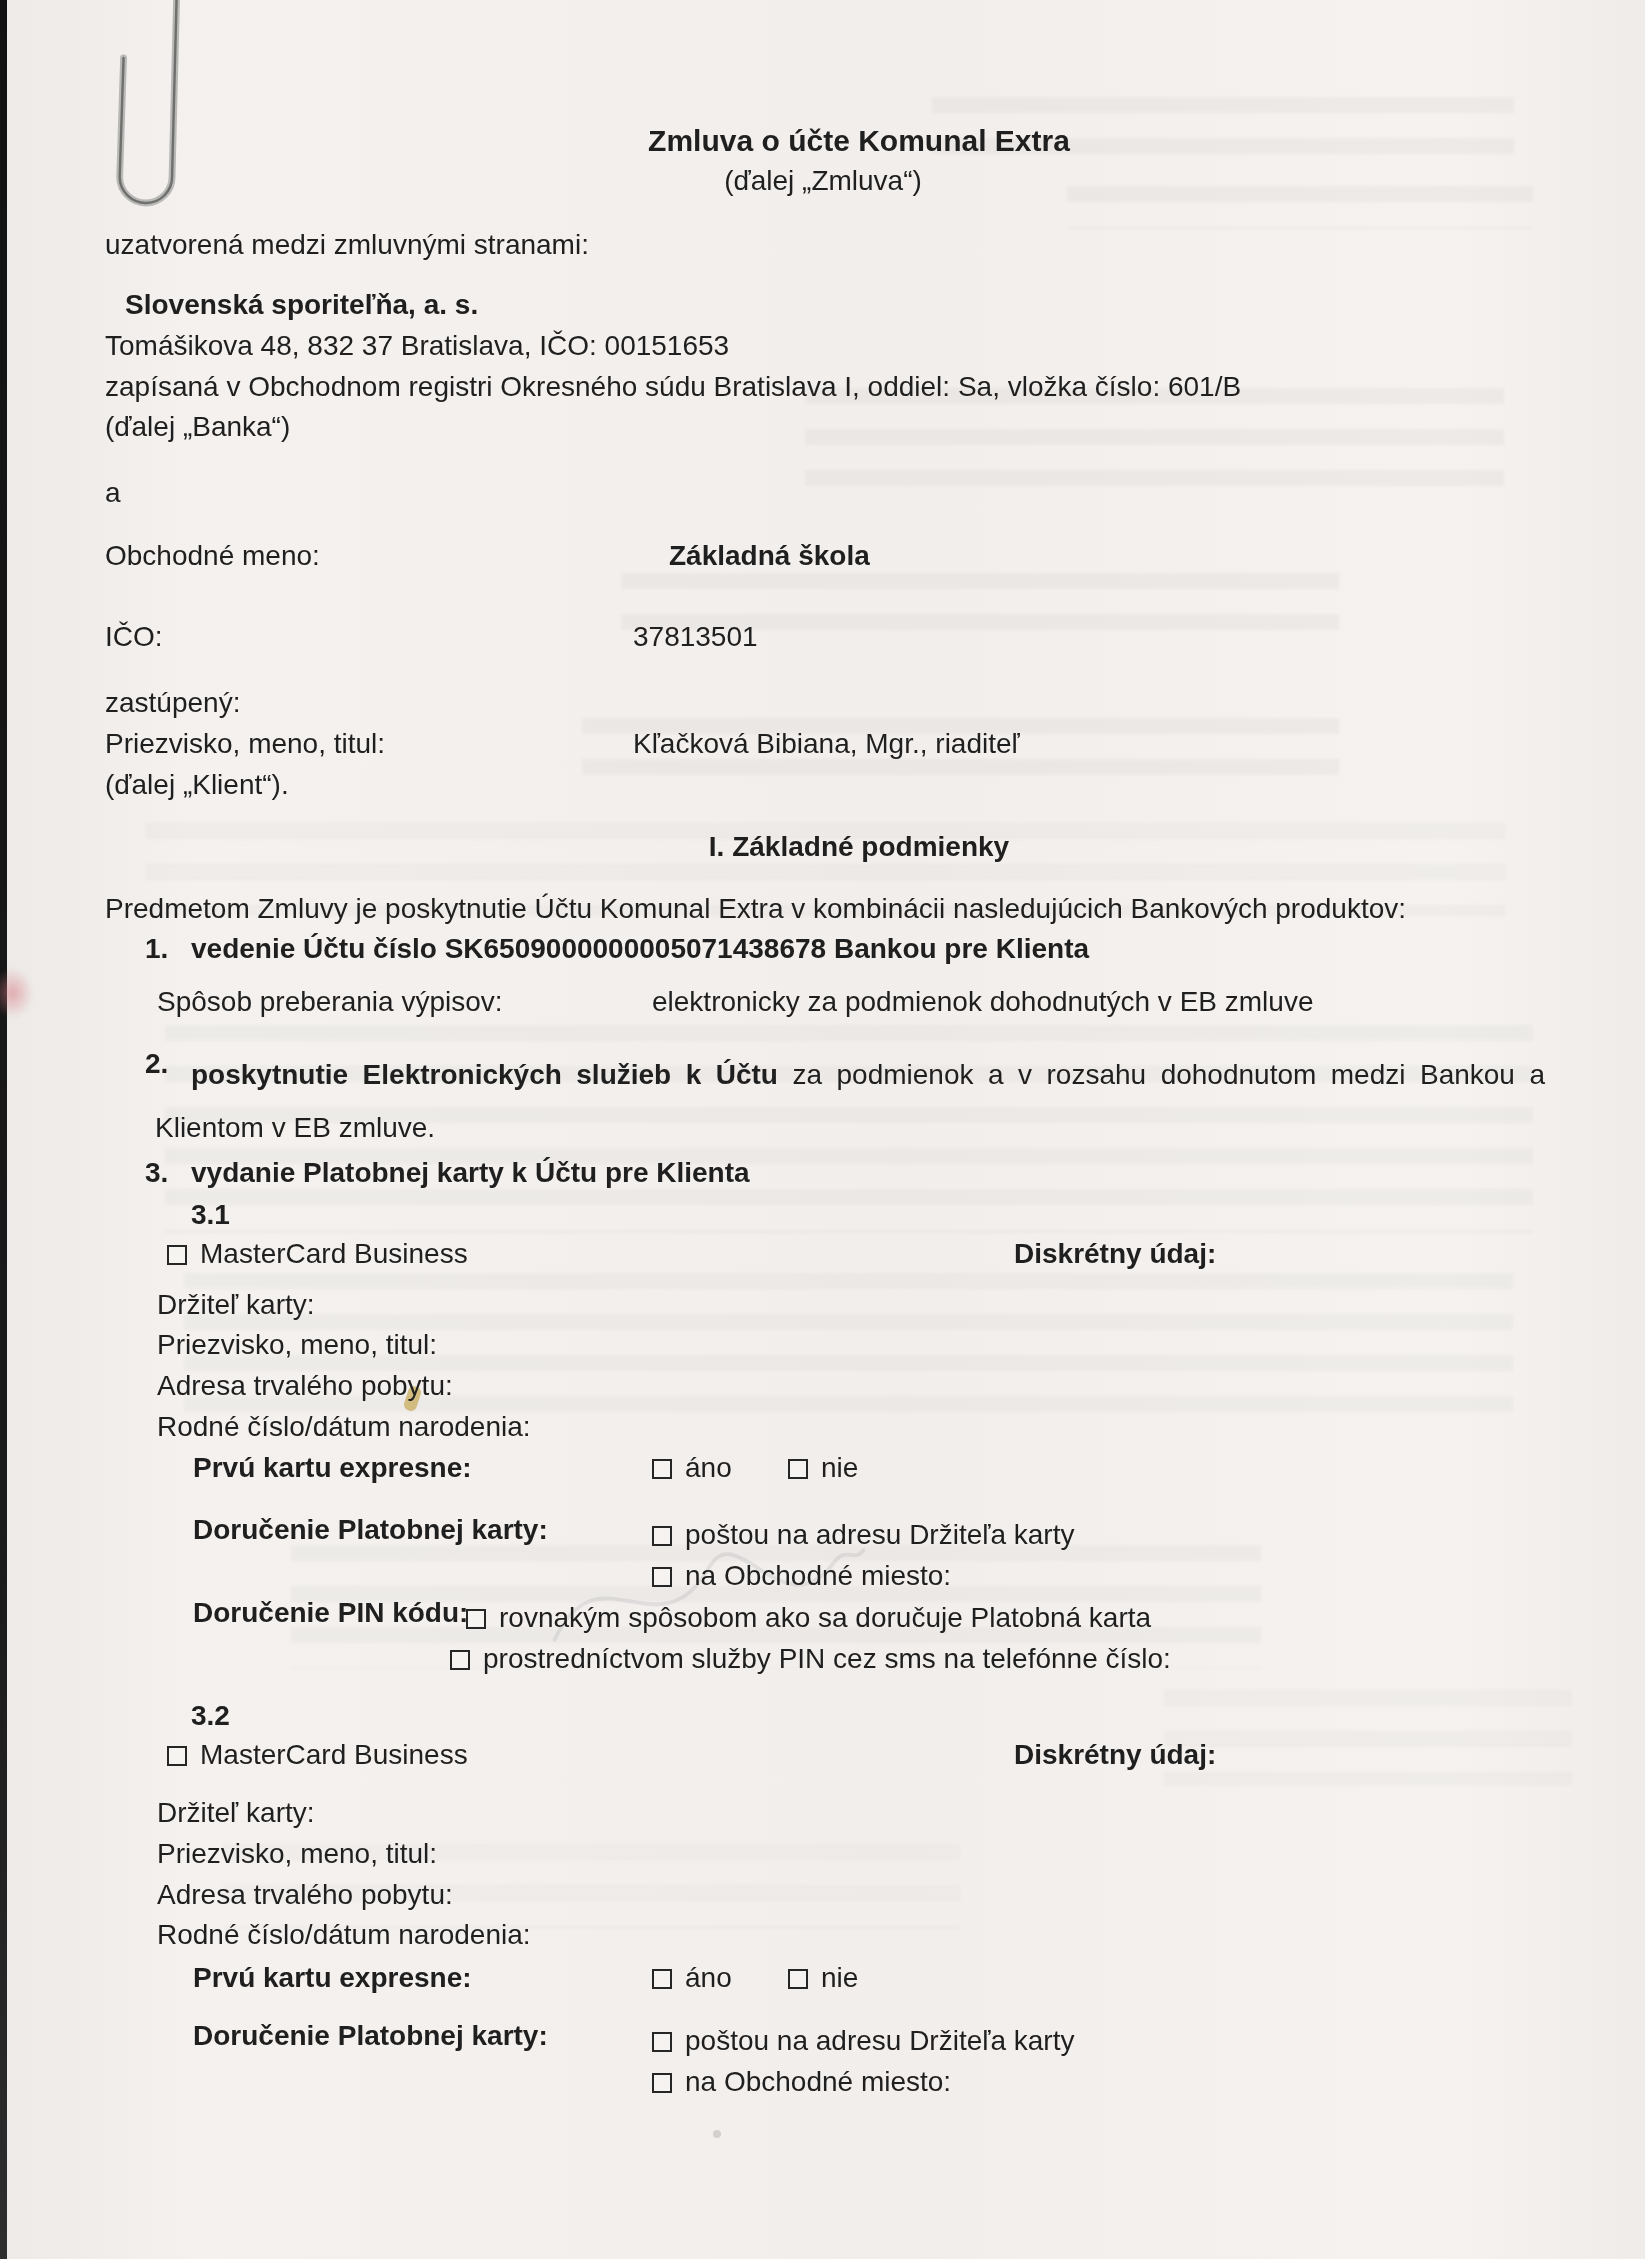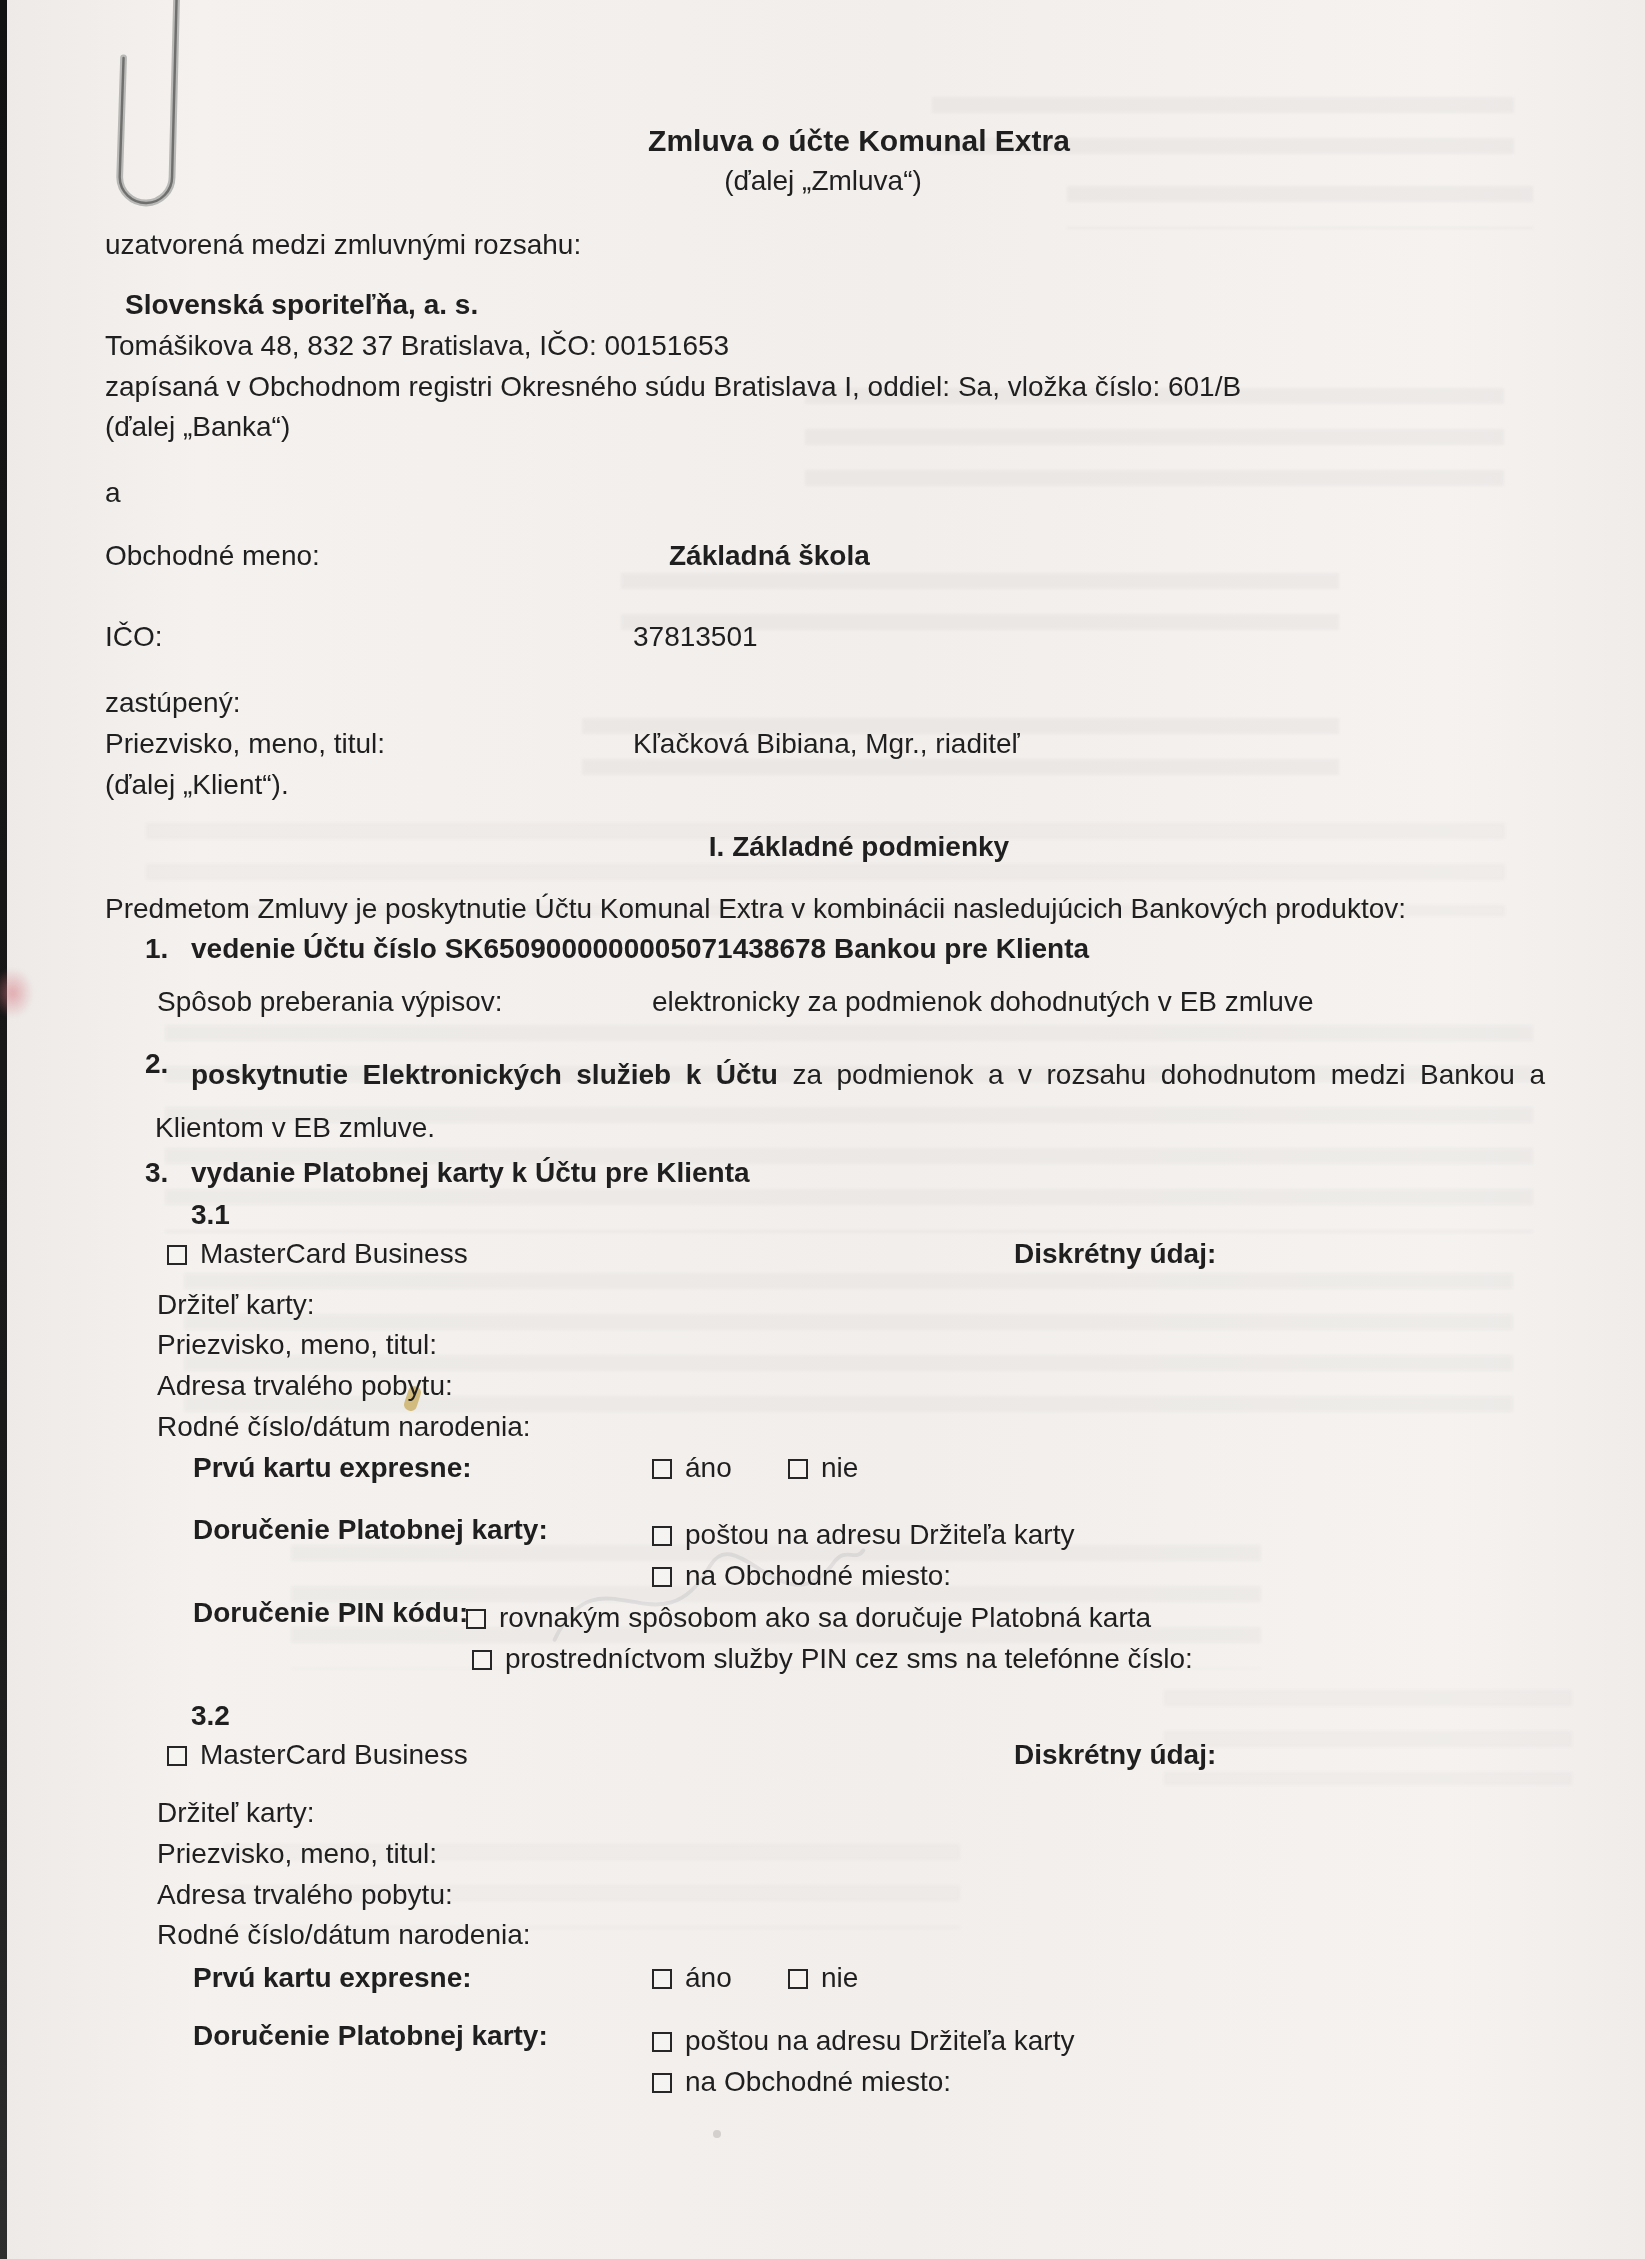--- a/index.html
+++ b/index.html
@@ -64,21 +64,21 @@
   <div class="speck-yellow"></div>
   <div class="speck-gray"></div>
 
   <svg class="abs" style="left:74px;top:-9.7px;" width="136" height="262" viewBox="0 0 140 270">
     <path d="M106,-6 L101,192 a27,27 0 0 1 -54,1 L51,70" fill="none" stroke="#b8b8b6" stroke-width="7" stroke-linecap="round"></path>
     <path d="M106,-6 L101,192 a27,27 0 0 1 -54,1 L51,70" fill="none" stroke="#6f6f6d" stroke-width="2.5" stroke-linecap="round"></path>
   </svg>
 
   <div class="abs center title b" style="top:124px;">Zmluva o účte Komunal Extra</div>
   <div class="abs center" style="top:165px;">(ďalej „Zmluva“)</div>
-  <div class="abs" style="left:105px;top:229px;">uzatvorená medzi zmluvnými rozsahu:</div>
+  <div class="abs" style="left:105px;top:229px;">uzatvorená medzi zmluvnými stranami:</div>
 
   <div class="abs b" style="left:89px;top:289px;">Slovenská sporiteľňa, a. s.</div>
   <div class="abs" style="left:105px;top:330px;">Tomášikova 48, 832 37 Bratislava, IČO: 00151653</div>
   <div class="abs" style="left:105px;top:371px;text-align:center;">zapísaná v Obchodnom registri Okresného súdu Bratislava I, oddiel: Sa, vložka číslo: 601/B</div>
   <div class="abs" style="left:105px;top:411px;">(ďalej „Banka“)</div>
   <div class="abs" style="left:105px;top:477px;">a</div>
 
   <div class="abs" style="left:105px;top:540px;">
     <span class="row-label" style="width:528px;">Obchodné meno:</span><span class="b">Základná škola</span>
   </div>
@@ -131,21 +131,21 @@
     <span class="cb"></span><span>poštou na adresu Držiteľa karty</span>
   </div>
   <div class="abs opt" style="left:652px;top:1555px;">
     <span class="cb"></span><span>na Obchodné miesto:</span>
   </div>
 
   <div class="abs b" style="left:157px;top:1597px;">Doručenie PIN kódu:</div>
   <div class="abs opt" style="left:466px;top:1597px;">
     <span class="cb"></span><span>rovnakým spôsobom ako sa doručuje Platobná karta</span>
   </div>
-  <div class="abs opt" style="left:472px;top:1638px;">
+  <div class="abs opt" style="left:450px;top:1638px;">
     <span class="cb"></span><span>prostredníctvom služby PIN cez sms na telefónne číslo:</span>
   </div>
 
   <div class="abs b" style="left:155px;top:1700px;">3.2</div>
   <div class="abs" style="left:167px;top:1739px;">
     <span class="cb"></span><span>MasterCard Business</span>
   </div>
   <div class="abs b" style="left:978px;top:1739px;">Diskrétny údaj:</div>
 
   <div class="abs" style="left:157px;top:1797px;">Držiteľ karty:</div>

